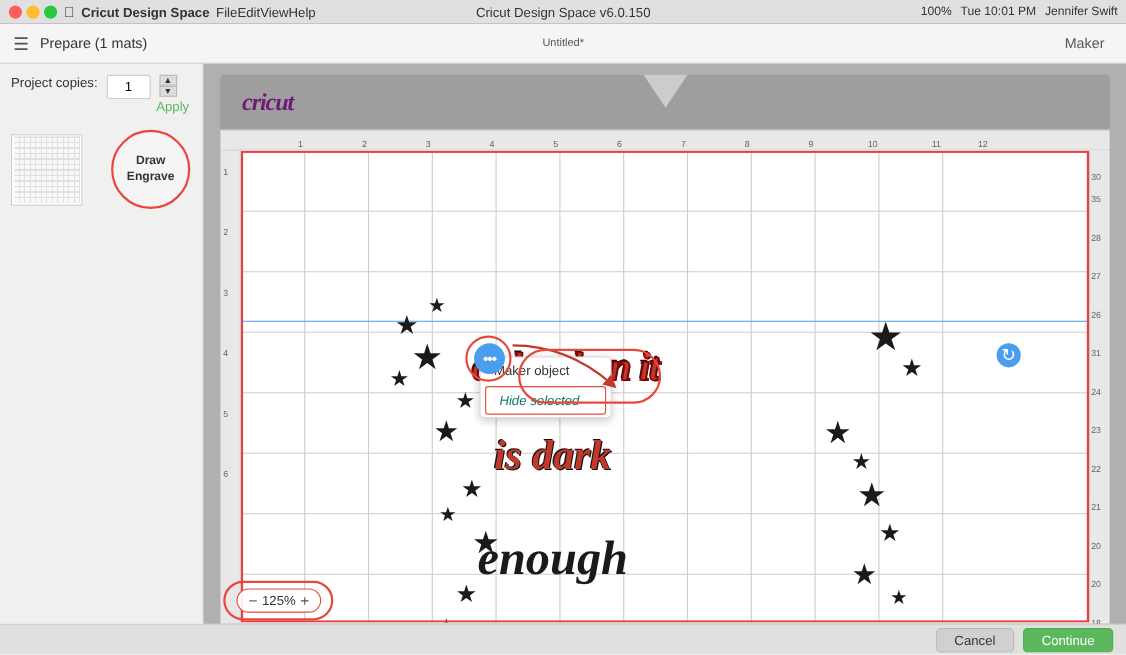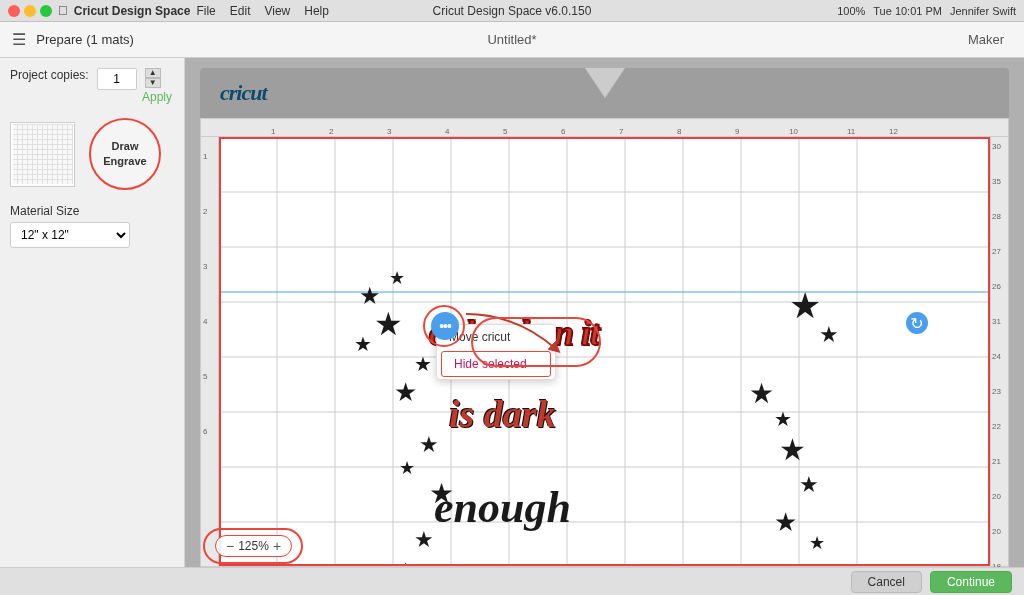--- a/index.html
+++ b/index.html
@@ -18,34 +18,34 @@
       color: #333;
     }
     .titlebar-left { display: flex; align-items: center; gap: 6px; }
     .titlebar-center { position: absolute; left: 50%; transform: translateX(-50%); font-size: 12px; color: #333; font-weight: 500; }
     .titlebar-right { display: flex; align-items: center; gap: 8px; font-size: 11px; }
     .traffic-lights { display: flex; gap: 4px; }
     .tl { width: 12px; height: 12px; border-radius: 50%; }
     .tl-close { background: #ff5f57; }
     .tl-min { background: #febc2e; }
     .tl-max { background: #28c840; }
-    .menu-items { display: flex; gap: 14px; font-size: 12px; color: #333; }
+    .menu-items { display: flex; gap: 0; font-size: 12px; color: #333; }
 
     
     .app-header {
       height: 36px;
       background: #f5f5f5;
       display: flex;
       align-items: center;
       padding: 0 12px;
       border-bottom: 1px solid #d0d0d0;
     }
     .hamburger { font-size: 16px; margin-right: 10px; cursor: pointer; color: #555; }
     .prepare-title { font-size: 13px; color: #333; font-weight: 500; }
-    .header-center { position: absolute; left: 50%; transform: translateX(-50%); font-size: 13px; color: #555; }
+    .header-center { position: absolute; left: 50%; transform: translateX(-50%); font-size: 10px; color: #555; }
 
     
     .main-layout { display: flex; height: calc(595px - 22px - 36px - 28px); }
 
     
     .sidebar {
       width: 185px;
       background: #f0f0f0;
       border-right: 1px solid #d5d5d5;
       padding: 10px;
@@ -53,21 +53,21 @@
       display: flex;
       flex-direction: column;
       gap: 10px;
     }
     .project-copies-row { display: flex; align-items: flex-start; gap: 8px; font-size: 12px; color: #333; }
     .copies-input { width: 40px; height: 22px; border: 1px solid #ccc; background: white; text-align: center; font-size: 12px; border-radius: 2px; }
     .stepper { display: flex; flex-direction: column; }
     .stepper-btn { width: 16px; height: 10px; background: #ddd; border: 1px solid #bbb; font-size: 8px; cursor: pointer; display: flex; align-items: center; justify-content: center; line-height: 1; }
     .apply-btn { color: #5cb85c; font-size: 12px; cursor: pointer; text-align: right; padding-right: 2px; }
 
-    .mat-preview-area { display: flex; gap: 14px; align-items: center; margin-top: 4px; }
+    .mat-preview-area { display: flex; gap: 26px; align-items: center; margin-top: 4px; }
     .mat-thumbnail { width: 65px; height: 65px; border: 1px solid #ccc; background: white; display: flex; align-items: center; justify-content: center; overflow: hidden; }
     .mat-thumbnail-img { width: 60px; height: 60px; background: #f8f8f8; position: relative; }
 
     .draw-engrave-circle {
       width: 72px; height: 72px; border-radius: 50%;
       border: 2px solid #e8483c;
       display: flex; flex-direction: column;
       align-items: center; justify-content: center;
       font-size: 11px; font-weight: 600; color: #333;
       background: #f5f5f5;
@@ -108,21 +108,21 @@
     
     .cricut-header {
       background: #9e9e9e;
       height: 50px;
       display: flex;
       align-items: center;
       padding: 0 20px;
       border-radius: 4px 4px 0 0;
       position: relative;
     }
-    .cricut-logo { font-size: 22px; font-weight: 700; color: #0c4a6e; font-style: italic; letter-spacing: -1px; }
+    .cricut-logo { font-size: 22px; font-weight: 700; color: #701a75; font-style: italic; letter-spacing: -1px; }
 
     
     .mat-notch {
       position: absolute;
       top: 0;
       left: 50%;
       transform: translateX(-50%);
       width: 0; height: 0;
       border-left: 20px solid transparent;
       border-right: 20px solid transparent;
@@ -177,24 +177,25 @@
       border: 1px solid #ddd;
       border-radius: 4px;
       box-shadow: 0 2px 8px rgba(0,0,0,0.2);
       z-index: 20;
       min-width: 120px;
       font-size: 12px;
       overflow: hidden;
     }
     .context-menu-item { padding: 5px 12px; cursor: pointer; color: #333; }
     .context-menu-item.highlighted {
-      color: #be185d;
+      color: #0f766e;
       border: 1.5px solid #e8483c;
       border-radius: 3px;
       margin: 2px 4px;
+      font-style: italic;
     }
 
     
     .dots-btn {
       position: absolute;
       top: 193px;
       left: 230px;
       width: 28px; height: 28px;
       border-radius: 50%;
       background: #4a9eed;
@@ -355,27 +356,20 @@
         <div class="mat-thumbnail-img">
           <div class="thumb-dots"></div>
         </div>
       </div>
       <div class="draw-engrave-circle">
         <span>Draw</span>
         <span>Engrave</span>
       </div>
     </div>
 
-    <div class="material-size-section">
-      <div class="material-size-label">Material Size</div>
-      <select class="material-size-select">
-        <option>12" x 12"</option>
-        <option>12" x 24"</option>
-      </select>
-    </div>
 
   </div>
 
   <div class="canvas-area">
 
     <div class="cricut-mat-container">
 
       <div class="cricut-header">
         <span class="cricut-logo" style="font-family:'Georgia',serif;font-style:italic;">cricut</span>
 
@@ -405,21 +399,21 @@
         <div class="ruler-left">
           <span class="tick" style="top:15px;left:2px;">1</span>
           <span class="tick" style="top:70px;left:2px;">2</span>
           <span class="tick" style="top:125px;left:2px;">3</span>
           <span class="tick" style="top:180px;left:2px;">4</span>
           <span class="tick" style="top:235px;left:2px;">5</span>
           <span class="tick" style="top:290px;left:2px;">6</span>
         </div>
 
         <div style="position:absolute;right:0;top:18px;bottom:0;width:18px;background:#e8e8e8;border-left:1px solid #ccc;z-index:4;">
-          <span class="tick" style="top:5px;left:1px;">30</span>
+          <span class="tick" style="top:20px;left:1px;">30</span>
           <span class="tick" style="top:40px;left:1px;">35</span>
           <span class="tick" style="top:75px;left:1px;">28</span>
           <span class="tick" style="top:110px;left:1px;">27</span>
           <span class="tick" style="top:145px;left:1px;">26</span>
           <span class="tick" style="top:180px;left:1px;">31</span>
           <span class="tick" style="top:215px;left:1px;">24</span>
           <span class="tick" style="top:250px;left:1px;">23</span>
           <span class="tick" style="top:285px;left:1px;">22</span>
           <span class="tick" style="top:320px;left:1px;">21</span>
           <span class="tick" style="top:355px;left:1px;">20</span>
@@ -493,21 +487,21 @@
 
             <div style="position:absolute;top:345px;left:215px;font-size:44px;font-weight:900;color:#1a1a1a;font-family:'Georgia',serif;font-style:italic;z-index:6;">enough</div>
 
             <div style="position:absolute;top:175px;left:210px;font-size:36px;font-weight:900;color:transparent;font-family:'Georgia',serif;font-style:italic;letter-spacing:-1px;z-index:7;-webkit-text-stroke:1.5px #8b0000;">only when it</div>
 
           </div>
 
         </div>
 
         <div class="context-menu">
-          <div class="context-menu-item">Move cricut</div>
+          <div class="context-menu-item">Maker object</div>
           <div class="context-menu-item highlighted">Hide selected</div>
         </div>
 
         <div class="dots-btn">•••</div>
 
         <svg style="position:absolute;top:185px;left:255px;width:120px;height:60px;z-index:22;pointer-events:none;">
           <defs>
             <marker id="arrowhead" markerWidth="6" markerHeight="6" refX="3" refY="3" orient="auto">
               <polygon points="0 0, 6 3, 0 6" fill="#c0392b"></polygon>
             </marker>

